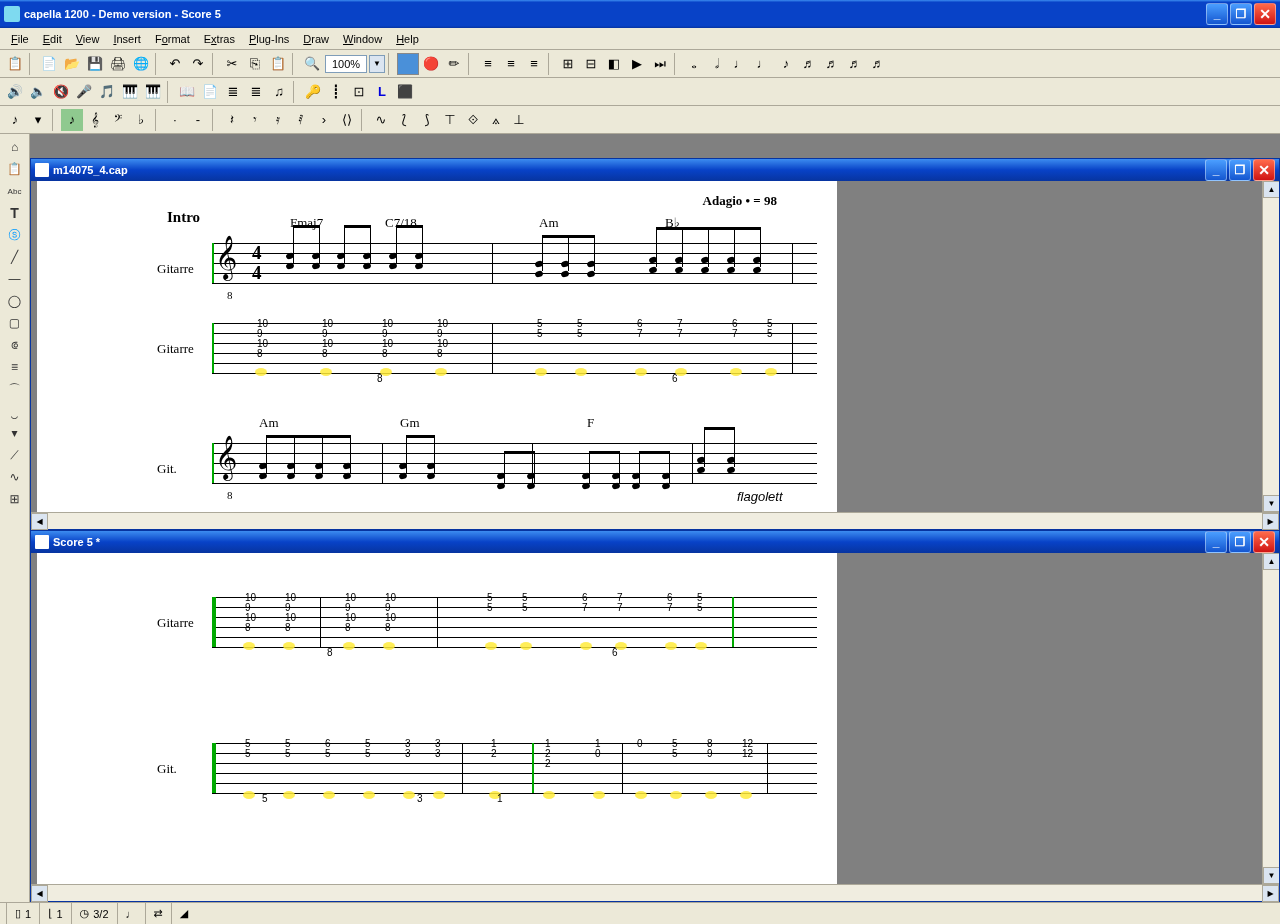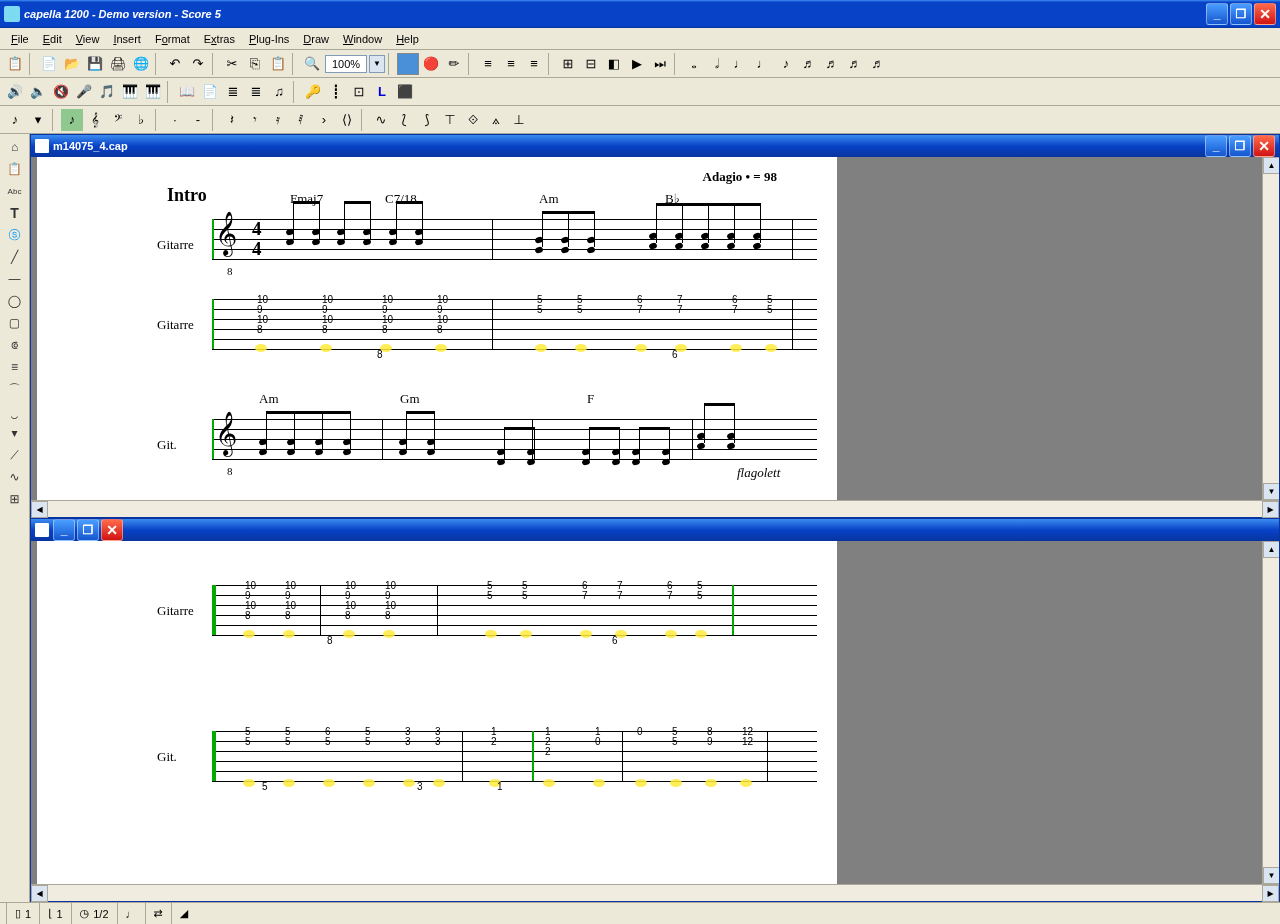--- a/index.html
+++ b/index.html
@@ -1,66 +1,66 @@
 <!DOCTYPE html>
 <html><head>
 <meta charset="utf-8">
 <style>
 * { margin: 0; padding: 0; box-sizing: border-box; font-family: Tahoma, sans-serif; font-size: 11px; }
 body { background: #ece9d8; width: 1280px; height: 924px; overflow: hidden; display: flex; flex-direction: column; }
 .titlebar { height: 28px; background: linear-gradient(to bottom, #3c8cf0 0%, #0842c7 8%, #0842c7 92%, #0734a0 100%); display: flex; align-items: center; padding: 0 4px; color: white; font-weight: bold; font-size: 13px; }
 .titlebar .icon { width: 16px; height: 16px; background: #7edaf0; margin-right: 4px; border-radius: 2px; }
-.titlebar .title { flex: 1; font-style: italic; }
+.titlebar .title { flex: 1; }
 .winbtns { display: flex; gap: 2px; }
 .winbtn { width: 22px; height: 22px; border-radius: 3px; display: flex; align-items: center; justify-content: center; font-weight: bold; font-family: Arial; font-size: 12px; color: white; border: 1px solid rgba(255,255,255,0.4); }
 .winbtn.min, .winbtn.max { background: linear-gradient(to bottom, #4a9eff, #1456d0); }
 .winbtn.close { background: linear-gradient(to bottom, #ff6a4a, #d01414); font-size: 14px; }
 .menubar { height: 22px; background: #ece9d8; display: flex; align-items: center; padding: 0 4px; border-bottom: 1px solid #aca899; }
 .menuitem { padding: 2px 7px; cursor: default; }
 .menuitem span.u { text-decoration: underline; }
 .toolbar { height: 28px; background: #ece9d8; display: flex; align-items: center; padding: 2px 4px; border-bottom: 1px solid #aca899; gap: 1px; }
 .toolbar .sep { width: 6px; height: 22px; border-left: 1px solid #aca899; margin: 0 2px; }
 .tbtn { width: 22px; height: 22px; display: flex; align-items: center; justify-content: center; border: 1px solid transparent; font-size: 13px; }
 .zoom { display: flex; align-items: center; gap: 2px; }
 .zoom input { width: 42px; height: 18px; border: 1px solid #7f9db9; padding: 0 2px; text-align: center; }
 .zoom .dd { width: 16px; height: 18px; border: 1px solid #7f9db9; background: #dbe5f1; display: flex; align-items: center; justify-content: center; font-size: 8px; }
 .workspace { flex: 1; display: flex; background: #808080; overflow: hidden; }
 .lefttools { width: 30px; background: #ece9d8; border-right: 1px solid #aca899; display: flex; flex-direction: column; align-items: center; padding-top: 4px; gap: 4px; }
 .lefttools .lt { width: 20px; height: 18px; display: flex; align-items: center; justify-content: center; font-size: 12px; color: #333; }
-.docarea { flex: 1; display: flex; flex-direction: column; }
+.docarea { flex: 1; display: flex; flex-direction: column; margin-top: 24px; }
 .docwin { flex: 1; display: flex; flex-direction: column; border: 1px solid #0734a0; }
 .doctitle { height: 22px; background: linear-gradient(to bottom, #3c8cf0 0%, #0842c7 50%, #0734a0 100%); display: flex; align-items: center; padding: 0 4px; color: white; font-weight: bold; font-size: 12px; }
 .doctitle .icon { width: 14px; height: 14px; background: #fff; margin-right: 4px; border-radius: 1px; }
 .doctitle .t { flex: 1; }
 .docbody { flex: 1; display: flex; background: #808080; overflow: hidden; position: relative; }
 .page { background: white; margin-left: 6px; position: relative; overflow: hidden; }
 .scrollv { width: 17px; background: #ece9d8; border-left: 1px solid #aca899; display: flex; flex-direction: column; }
 .scrollh { height: 17px; background: #ece9d8; border-top: 1px solid #aca899; display: flex; }
 .sbtn { width: 17px; height: 17px; background: #dbe5f1; border: 1px solid #aca899; display: flex; align-items: center; justify-content: center; font-size: 8px; }
 .strack { flex: 1; background: #f0ede0; }
 .statusbar { height: 22px; background: #ece9d8; border-top: 1px solid #aca899; display: flex; align-items: center; padding: 0 6px; font-size: 11px; }
 .statusbar .l { flex: 1; }
 .statusbar .cell { padding: 0 8px; border-left: 1px solid #aca899; height: 100%; display: flex; align-items: center; gap: 4px; }
 .stafflines { position: absolute; left: 175px; right: 20px; height: 40px; }
 .stafflines .l { position: absolute; left: 0; right: 0; height: 1px; background: #000; }
 .tablines { position: absolute; left: 175px; right: 20px; height: 50px; }
 .tablines .l { position: absolute; left: 0; right: 0; height: 1px; background: #000; }
 .instrlabel { position: absolute; font-family: 'Times New Roman', serif; font-size: 13px; }
 .chord { position: absolute; font-family: 'Times New Roman', serif; font-size: 13px; }
 .tempo { position: absolute; font-family: 'Times New Roman', serif; font-size: 13px; font-weight: bold; }
-.section { position: absolute; font-family: 'Times New Roman', serif; font-size: 18px; font-weight: bold; }
+.section { position: absolute; font-family: 'Times New Roman', serif; font-size: 15px; font-weight: bold; }
 .clef { position: absolute; font-size: 38px; font-family: serif; left: 178px; }
 .tabnum { position: absolute; font-size: 10px; font-family: Arial; }
 .notehead { position: absolute; width: 8px; height: 6px; background: #000; border-radius: 50%; transform: rotate(-20deg); }
 .stem { position: absolute; width: 1px; background: #000; }
 .beam { position: absolute; height: 3px; background: #000; }
 .yellow { position: absolute; width: 12px; height: 8px; background: #ffeb3b; border-radius: 50%; opacity: 0.85; }
 .barline { position: absolute; width: 1px; background: #000; top: 0; bottom: 0; }
 .barline.green { background: #0a0; width: 2px; }
-.flagolett { position: absolute; font-style: italic; font-family: Liberation Serif, serif; font-size: 13px; }
+.flagolett { position: absolute; font-style: italic; font-family: Liberation Sans, sans-serif; font-size: 13px; }
 .timesig { position: absolute; font-family: serif; font-size: 19px; font-weight: bold; line-height: 20px; }
 </style>
 </head>
 <body>
 
 <div class="titlebar">
   <div class="icon"></div>
   <div class="title">capella 1200 - Demo version - Score 5</div>
   <div class="winbtns">
     <div class="winbtn min">_</div>
@@ -423,20 +423,21 @@
       <div class="scrollh">
         <div class="sbtn">◀</div>
         <div class="strack"></div>
         <div class="sbtn">▶</div>
       </div>
     </div>
 
     <div class="docwin" style="flex:1">
       <div class="doctitle">
         <div class="icon"></div>
+        <div class="t">Score 5 *</div>
         <div class="winbtns">
           <div class="winbtn min">_</div>
           <div class="winbtn max">❐</div>
           <div class="winbtn close">✕</div>
         </div>
       </div>
       <div class="docbody">
         <div class="page" style="width:800px">
 
           <div class="instrlabel" style="left:120px;top:62px">Gitarre</div>
@@ -566,17 +567,17 @@
         <div class="strack"></div>
         <div class="sbtn">▶</div>
       </div>
     </div>
   </div>
 </div>
 
 <div class="statusbar">
   <div class="cell">▯ <span>1</span></div>
   <div class="cell">⌊ <span>1</span></div>
-  <div class="cell">◷ <span>1/2</span></div>
+  <div class="cell">◷ <span>3/2</span></div>
   <div class="cell">♩</div>
   <div class="cell">⇄</div>
   <div class="cell">◢</div>
 </div>
 
 </body></html>

